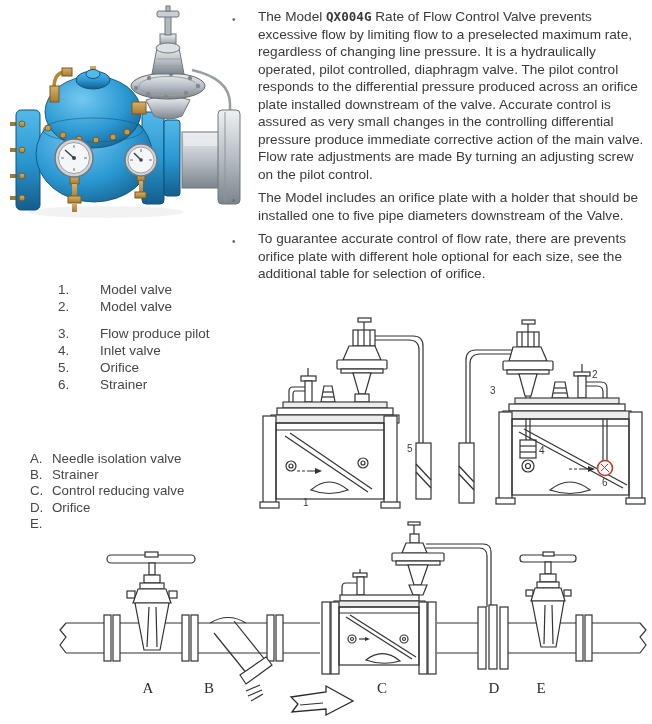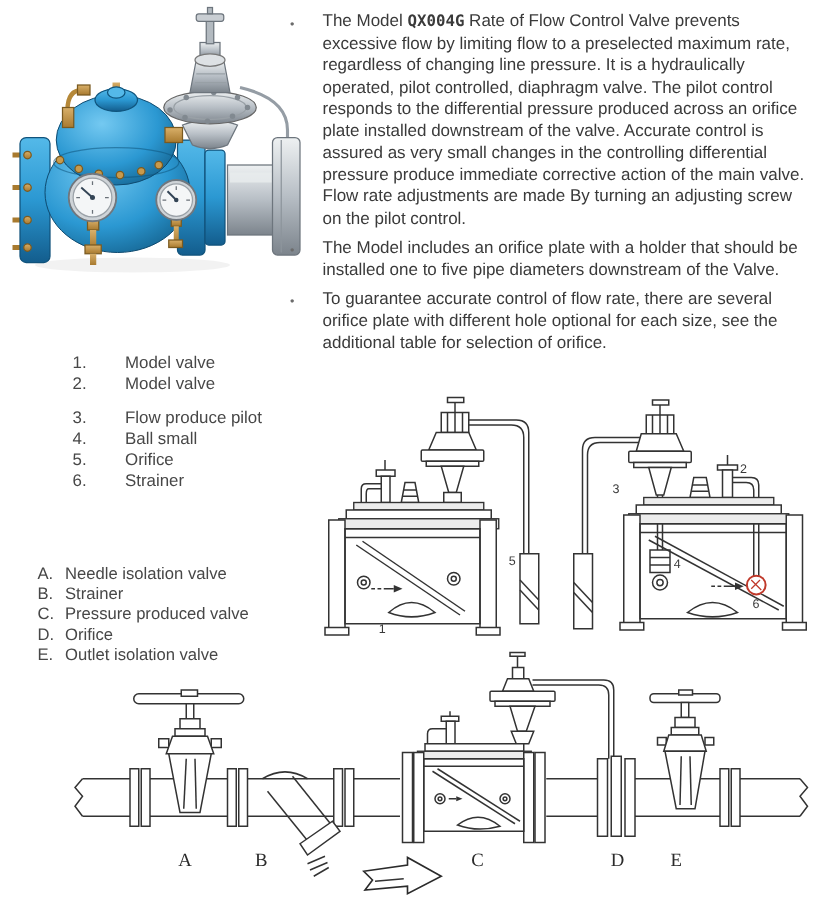--- a/index.html
+++ b/index.html
@@ -154,40 +154,40 @@
     <div class="para">
       <span class="bullet">•</span>
       <span class="ptext"><span>The Model </span><b>QX004G</b><span> Rate of Flow Control Valve prevents excessive flow by limiting flow to a preselected maximum rate, regardless of changing line pressure. It is a hydraulically operated, pilot controlled, diaphragm valve. The pilot control responds to the differential pressure produced across an orifice plate installed downstream of the valve. Accurate control is assured as very small changes in the controlling differential pressure produce immediate corrective action of the main valve. Flow rate adjustments are made By turning an adjusting screw on the pilot control.</span></span>
     </div>
     <div class="para">
       <span class="bullet">•</span>
       <span class="ptext">The Model includes an orifice plate with a holder that should be installed one to five pipe diameters downstream of the Valve.</span>
     </div>
     <div class="para">
       <span class="bullet">•</span>
-      <span class="ptext">To guarantee accurate control of flow rate, there are several orifice plate with different hole optional for each size, see the additional table for selection of orifice.</span>
+      <span class="ptext">To guarantee accurate control of flow rate, there are prevents orifice plate with different hole optional for each size, see the additional table for selection of orifice.</span>
     </div>
   </div>
 
   <div class="abs parts">
     <div class="prow">
         <span class="pnum">1.</span>
         <span>Model valve</span>
       </div>
     <div class="prow">
         <span class="pnum">2.</span>
         <span>Model valve</span>
       </div>
     <div class="prow gap">
         <span class="pnum">3.</span>
         <span>Flow produce pilot</span>
       </div>
     <div class="prow">
         <span class="pnum">4.</span>
-        <span>Ball small</span>
+        <span>Inlet valve</span>
       </div>
     <div class="prow">
         <span class="pnum">5.</span>
         <span>Orifice</span>
       </div>
     <div class="prow">
         <span class="pnum">6.</span>
         <span>Strainer</span>
       </div>
   </div>
@@ -196,29 +196,28 @@
     <div class="lrow">
         <span class="lletter">A.</span>
         <span>Needle isolation valve</span>
       </div>
     <div class="lrow">
         <span class="lletter">B.</span>
         <span>Strainer</span>
       </div>
     <div class="lrow">
         <span class="lletter">C.</span>
-        <span>Pressure produced valve</span>
+        <span>Control reducing valve</span>
       </div>
     <div class="lrow">
         <span class="lletter">D.</span>
         <span>Orifice</span>
       </div>
     <div class="lrow">
         <span class="lletter">E.</span>
-        <span>Outlet isolation valve</span>
       </div>
   </div>
 
   <svg class="abs" style="left:253px;top:316px" width="202" height="240" viewBox="0 0 202 240">
     <g>
       <path class="dline" d="M122,20 H160 Q170,20 170,30 V127"></path>
       <path class="dline" d="M122,24 H156 Q166,24 166,34 V127"></path>
     </g>
     <g>
       <rect class="dfill" x="163" y="127" width="15" height="56"></rect>

